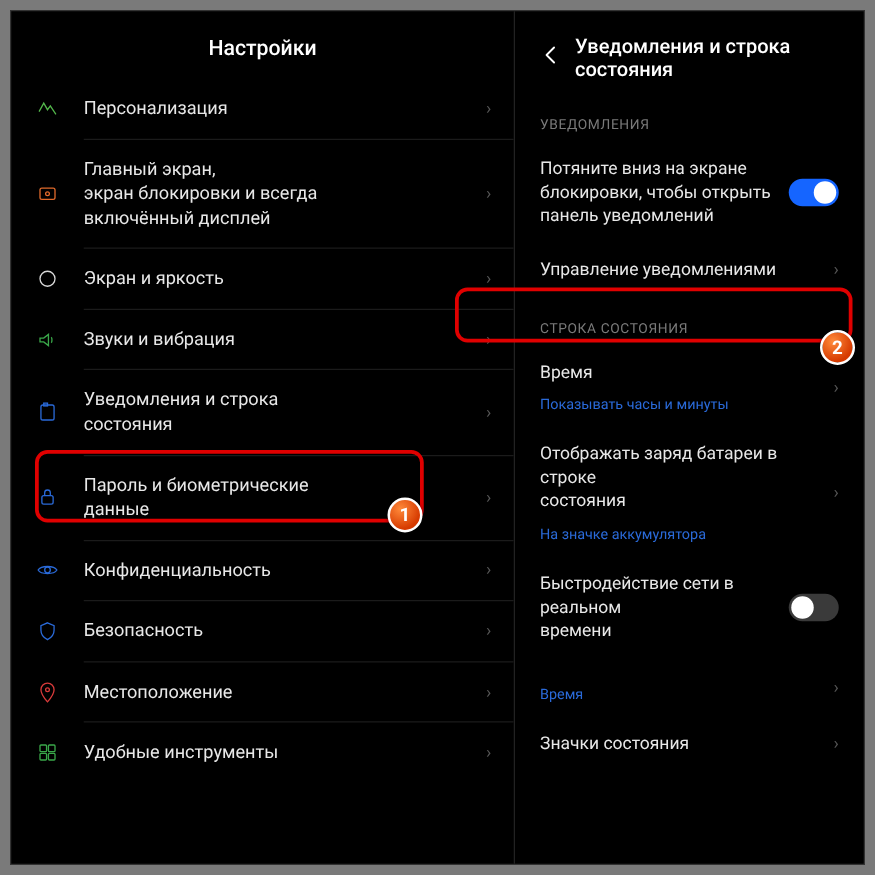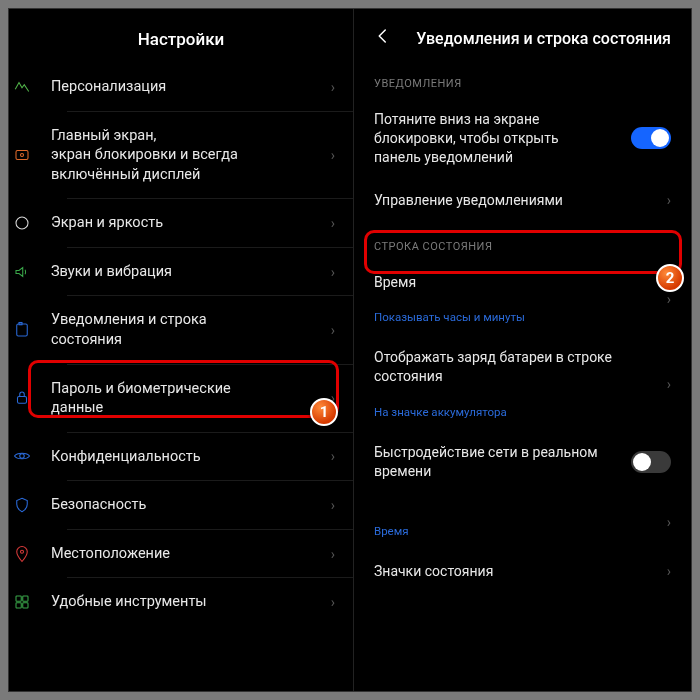--- a/index.html
+++ b/index.html
@@ -11,54 +11,54 @@
     position: relative;
   }
   .frame {
     position: absolute;
     top: 8px; left: 8px; right: 8px; bottom: 8px;
     background: #000;
     border: 1px solid #333;
     display: flex;
   }
   .pane { height: 100%; overflow: hidden; }
-  .pane-left { width: 345px; border-right: 1px solid #222; }
+  .pane-left { width: 403px; border-right: 1px solid #222; }
   .pane-right { flex: 1; }
   .title-left {
     color: #fff; font-size: 17px; font-weight: 500;
     text-align: center; padding: 20px 0 14px;
   }
   .header-right {
-    display: flex; align-items: center; gap: 24px;
+    display: flex; align-items: center; gap: 10px;
     padding: 18px 20px 10px 20px;
     justify-content: flex-end;
   }
   .back-arrow { color: #fff; font-size: 18px; }
   .title-right { color: #fff; font-size: 16px; font-weight: 500; }
 
   .section-label {
     color: #7a7a7a; font-size: 11px; letter-spacing: .5px;
     padding: 18px 20px 8px; text-transform: uppercase;
   }
 
   .row {
     display: flex; align-items: center;
-    padding: 14px 18px 14px 4px;
+    padding: 14px 18px 14px 20px;
     position: relative;
   }
   .row-left .icon { width: 18px; height: 18px; flex: 0 0 18px; margin-right: 20px; display:flex;align-items:center;justify-content:center;}
   .row-left .label { color: #e8e8e8; font-size: 14.5px; line-height: 1.35; flex: 1; }
   .row-left .chev { color: #555; font-size: 14px; }
   .divider { height: 1px; background: #1b1b1b; margin-left: 58px; }
   .pane-left .divider:last-of-type { display:none; }
 
   .row-right { padding: 12px 20px; display: flex; align-items: center; }
   .row-right .text { flex: 1; }
   .row-right .label { color: #e8e8e8; font-size: 14px; line-height: 1.35; }
-  .row-right .sub { color: #2a6ad9; font-size: 11.5px; margin-top: 19px; }
+  .row-right .sub { color: #2a6ad9; font-size: 11.5px; margin-top: 9px; }
   .row-right .chev { color: #555; font-size: 14px; margin-left: 8px; }
 
   .toggle {
     width: 40px; height: 22px; border-radius: 11px;
     position: relative; flex: 0 0 40px;
   }
   .toggle.on { background: #1565ff; }
   .toggle.off { background: #3a3a3a; }
   .toggle::after {
     content: ""; position: absolute; top: 2px;

